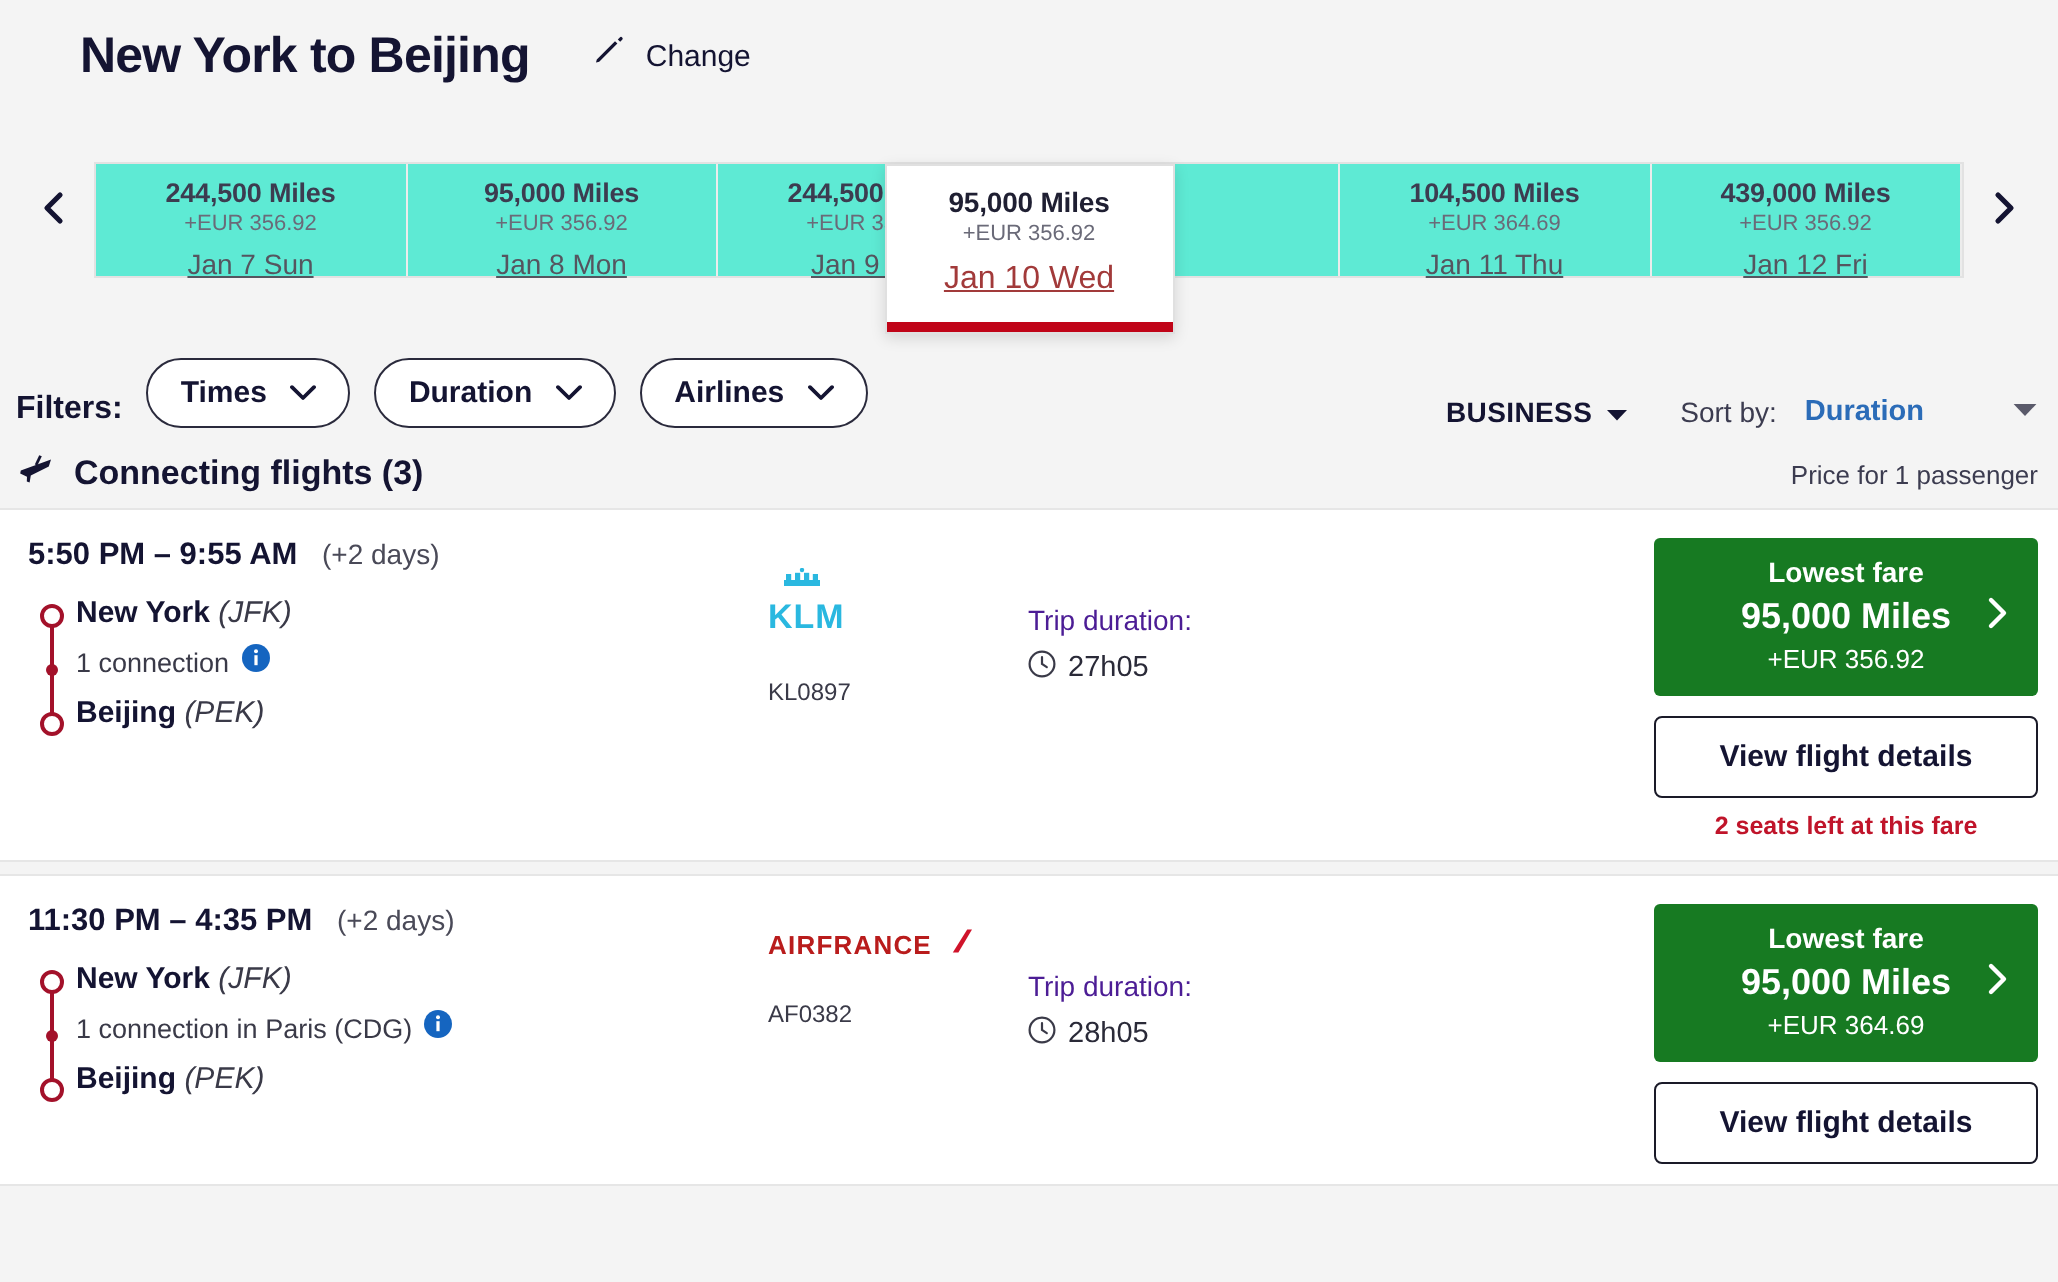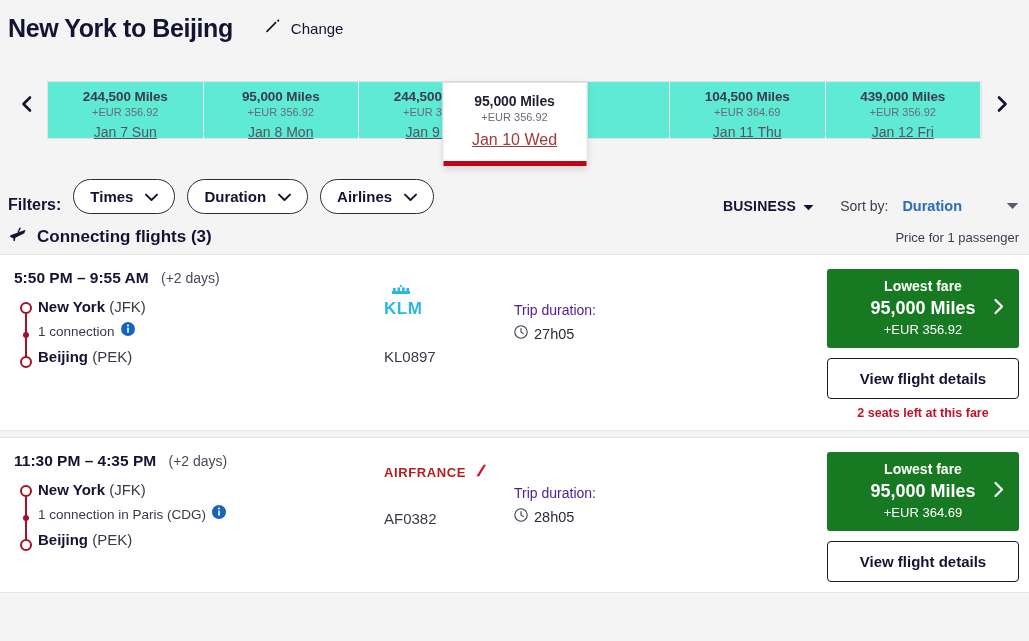--- a/index.html
+++ b/index.html
@@ -7,21 +7,21 @@
     width: 1029px; height: 641px;
     background: #f4f4f4;
     font-family: "Liberation Sans", sans-serif;
     color: #1a1a32;
     overflow: hidden;
   }
 
   
   .header { padding: 14px 0 0 8px; }
   .title-row { display: flex; align-items: center; gap: 30px; }
-  .page-title { font-size: 25px; font-weight: bold; letter-spacing: -0.4px; color: #141432; }
+  .page-title { font-size: 25px; font-weight: bold; letter-spacing: -0.4px; color: #141432; margin-left: 32px; }
   .change-link { display: flex; align-items: center; gap: 10px; cursor: pointer; }
   .pencil-icon { display: block; }
   .change-label { font-size: 15px; color: #141432; }
   .miles-row { display: flex; align-items: center; gap: 7px; margin-top: 6px; }
   .miles-label { font-size: 14.5px; color: #141432; }
   .miles-value { font-size: 14.5px; color: #141432; }
   .miles-coin-icon { display: block; }
 
   
   .carousel { position: relative; height: 95px; margin-top: 16px; }
@@ -82,30 +82,30 @@
     background: #fff; border-top: 1px solid #e6e6e6; border-bottom: 1px solid #e6e6e6;
     display: flex; align-items: flex-start; padding: 14px 10px 10px 14px; position: relative;
   }
   .card + .card { margin-top: 6px; }
   .col-route { width: 370px; flex-shrink: 0; }
   .times { font-size: 15.5px; font-weight: bold; color: #141432; }
   .times .plus-days { font-weight: normal; font-size: 14px; color: #4a4a58; margin-left: 8px; }
   .route { margin-top: 8px; position: relative; padding-left: 24px; }
   .route-line { position: absolute; left: 5px; top: 7px; }
   .stop { font-size: 15px; font-weight: bold; color: #141432; height: 24px; line-height: 24px; }
-  .stop .iata { font-weight: normal; color: #3a3a48; }
+  .stop .iata { font-weight: normal; color: #3a3a48; font-style: italic; }
   .conn { font-size: 13.5px; color: #3a3a48; height: 26px; line-height: 26px; display: flex; align-items: center; gap: 6px; }
   .info-icon { display: inline-block; vertical-align: middle; cursor: pointer; }
 
   .col-airline { width: 130px; flex-shrink: 0; padding-top: 12px; text-align: left; }
   .klm-logo { font-size: 17px; font-weight: bold; color: #2ab8e0; letter-spacing: 0.5px; line-height: 1; }
   .klm-crown { display: block; margin-bottom: 1px; }
   .af-logo { font-size: 13px; font-weight: bold; color: #b91c1c; letter-spacing: 0.6px; display: flex; align-items: center; gap: 4px; }
   .af-slash { display: inline-block; }
-  .flight-no { font-size: 15px; color: #3a3a48; margin-top: 30px; }
+  .flight-no { font-size: 12px; color: #3a3a48; margin-top: 20px; }
 
   .col-duration { width: 200px; flex-shrink: 0; padding-top: 33px; }
   .dur-label { font-size: 14px; color: #4c1d95; }
   .dur-value { font-size: 14.5px; color: #2a2a38; margin-top: 7px; display: flex; align-items: center; gap: 6px; }
 
   .col-fare { margin-left: auto; width: 192px; flex-shrink: 0; text-align: center; }
   .fare-btn {
     background: #177a22; color: #fff; border-radius: 3px; padding: 9px 10px 11px;
     cursor: pointer; position: relative;
   }

